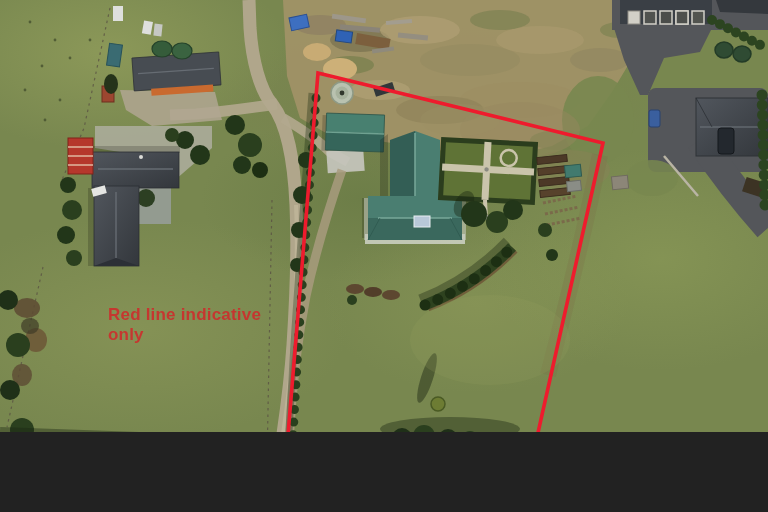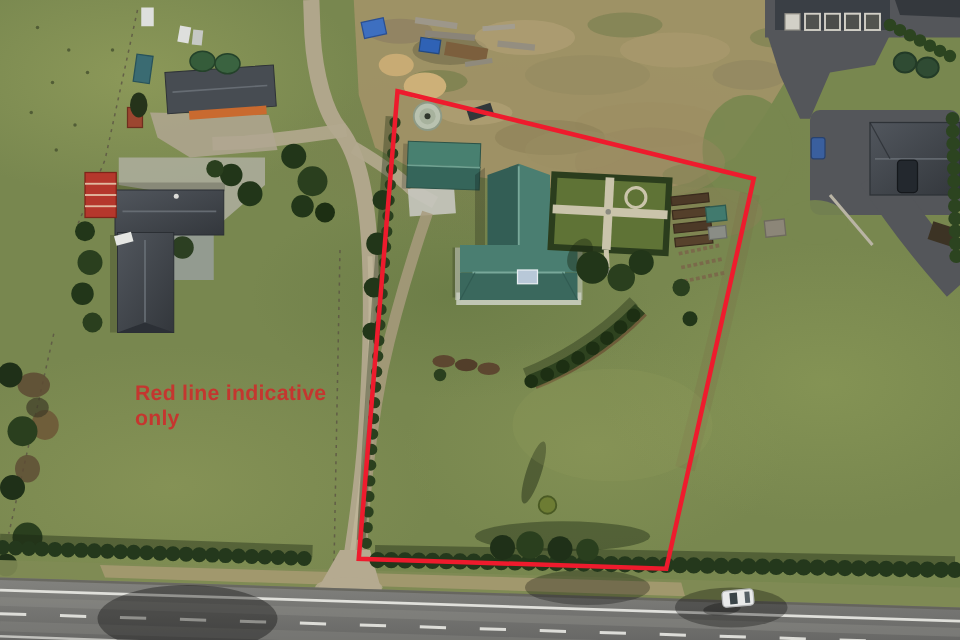--- a/index.html
+++ b/index.html
@@ -1,16 +1,16 @@
 <!DOCTYPE html>
 <html><head>
 <meta charset="utf-8">
 <style>
   html,body{margin:0;padding:0;background:#222;font-family:"Liberation Sans",sans-serif;}
-  .scene{position:relative;width:768px;height:512px;overflow:hidden;
+  .scene{position:relative;width:768px;height:432px;overflow:hidden;
     background-color:#78874f;
     background-image:
       radial-gradient(ellipse 260px 140px at 14% 12%, rgba(163,173,100,.45), transparent 70%),
       radial-gradient(ellipse 300px 160px at 18% 76%, rgba(152,162,95,.40), transparent 70%),
       radial-gradient(ellipse 260px 160px at 86% 60%, rgba(150,165,92,.40), transparent 70%),
       radial-gradient(ellipse 220px 130px at 62% 70%, rgba(148,160,92,.35), transparent 70%),
       radial-gradient(ellipse 230px 120px at 47% 46%, rgba(88,108,58,.35), transparent 70%),
       radial-gradient(ellipse 320px 110px at 56% 24%, rgba(122,116,76,.40), transparent 70%);
   }
   .terrain{position:absolute;left:0;top:0;}

